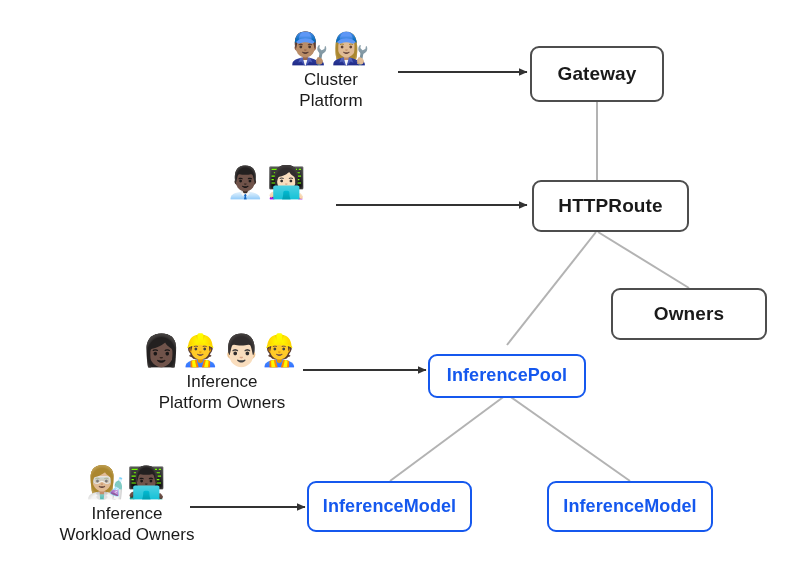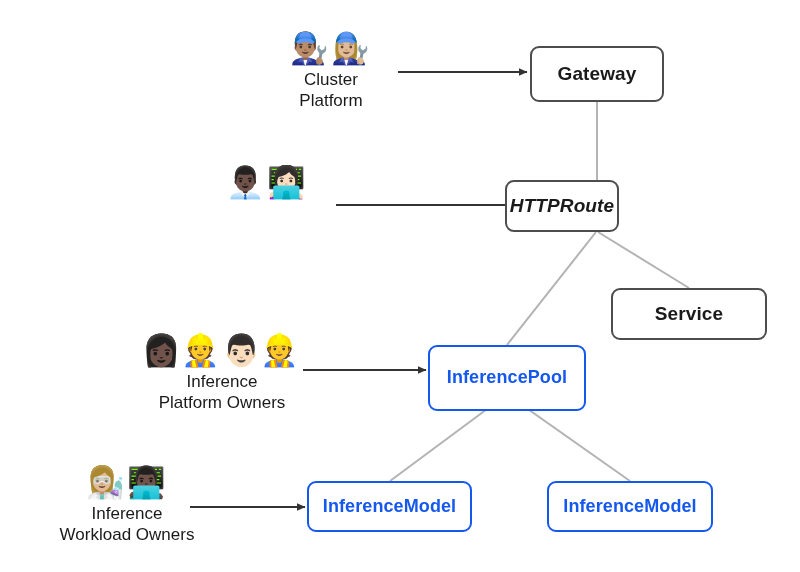--- a/index.html
+++ b/index.html
@@ -99,27 +99,27 @@
         <line x1="336" y1="205" x2="527" y2="205" stroke="#333333" stroke-width="2.2" marker-end="url(#arrowhead)"></line>
         <line x1="303" y1="370" x2="426" y2="370" stroke="#333333" stroke-width="2.2" marker-end="url(#arrowhead)"></line>
         <line x1="190" y1="507" x2="305" y2="507" stroke="#333333" stroke-width="2.2" marker-end="url(#arrowhead)"></line>
       </g>
   </svg>
 
   <div id="nodes-layer">
       <div class="node plain" style="left: 530px; top: 46px; width: 134px; height: 56px;">
         <span>Gateway</span>
       </div>
-      <div class="node plain" style="left: 505px; top: 180px; width: 114px; height: 52px; font-style: italic;">
+      <div class="node plain" style="left: 532px; top: 180px; width: 157px; height: 52px;">
         <span>HTTPRoute</span>
       </div>
       <div class="node plain" style="left: 611px; top: 288px; width: 156px; height: 52px;">
-        <span>Service</span>
+        <span>Owners</span>
       </div>
-      <div class="node accent" style="left: 428px; top: 345px; width: 158px; height: 66px;">
+      <div class="node accent" style="left: 428px; top: 354px; width: 158px; height: 44px;">
         <span>InferencePool</span>
       </div>
       <div class="node accent" style="left: 307px; top: 481px; width: 165px; height: 51px;">
         <span>InferenceModel</span>
       </div>
       <div class="node accent" style="left: 547px; top: 481px; width: 166px; height: 51px;">
         <span>InferenceModel</span>
       </div>
     </div>
   <div id="personas-layer">

